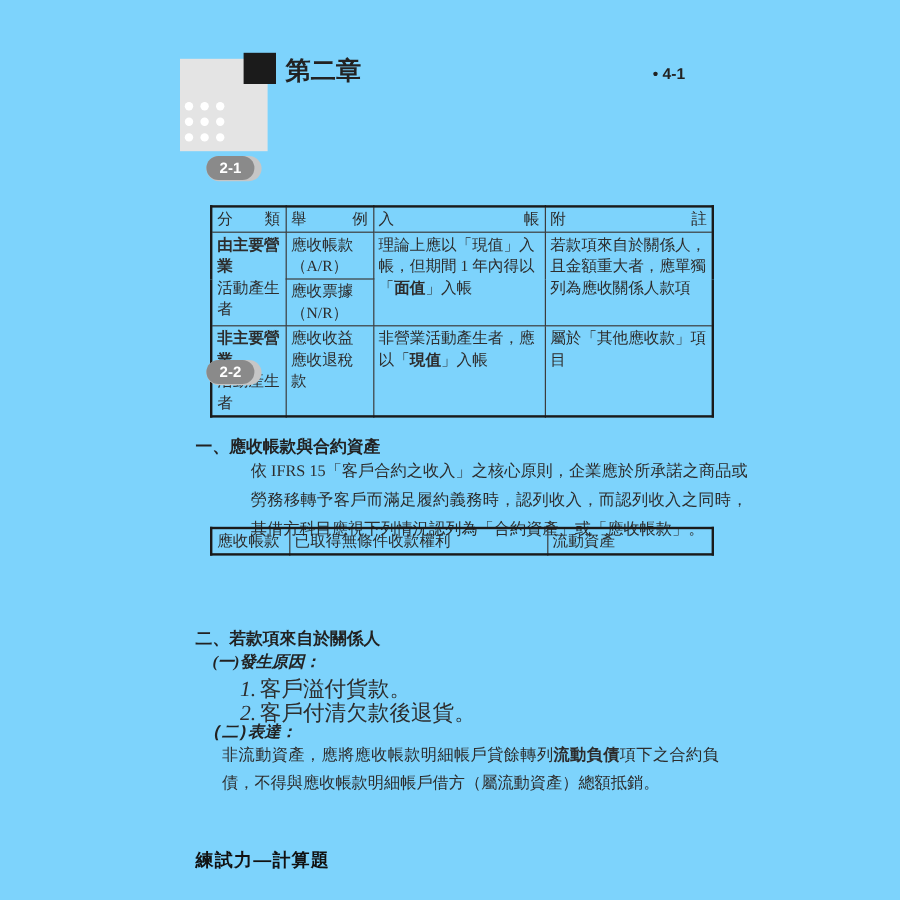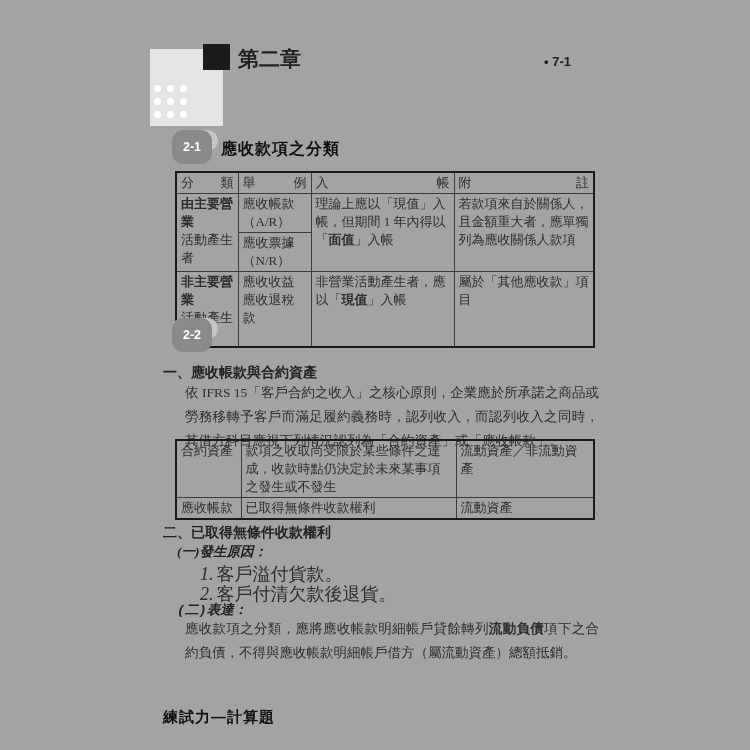--- a/index.html
+++ b/index.html
@@ -1,57 +1,57 @@
 <!DOCTYPE html>
 <html><head>
 <meta charset="utf-8">
 <style>
   html,body{margin:0;padding:0;background:#fff;}
-  .page{position:relative;width:750px;height:750px;background:#a3a3a3;overflow:hidden;
+  .page{position:relative;width:750px;height:750px;background:#7dd3fc;overflow:hidden;
         font-family:"Liberation Serif",serif;color:#2d2d2d;}
 
   
   .deco-square{position:absolute;left:150px;top:49px;width:73px;height:77px;background:#e4e4e4;}
   .deco-dots{position:absolute;left:154px;top:85px;width:40px;display:flex;flex-wrap:wrap;gap:6px;}
   .deco-dots i{width:7px;height:7px;border-radius:50%;background:#ffffff;}
   .chapter-square{position:absolute;left:203px;top:44px;width:27px;height:26px;background:#1b1b1b;}
   .chapter-label{position:absolute;left:238px;top:45px;font-size:21px;font-weight:bold;color:#222;}
   .page-marker{position:absolute;left:544px;top:54px;font-family:"Liberation Sans",sans-serif;
                font-size:13px;font-weight:bold;color:#222;}
   .chapter-title{position:absolute;left:206px;top:80px;font-size:33px;font-weight:bold;
                  letter-spacing:3px;color:#1d1d1d;}
 
   
   .badge{position:absolute;width:46px;height:21px;background:#c6c6c6;border-radius:11px;}
-  .badge .pill{position:absolute;left:0;top:0;width:40px;height:34px;background:#8a8a8a;border-radius:11px;
+  .badge .pill{position:absolute;left:0;top:0;width:40px;height:20px;background:#8a8a8a;border-radius:11px;
                display:flex;align-items:center;justify-content:center;
                font-family:"Liberation Sans",sans-serif;font-size:12.5px;font-weight:bold;color:#fff;}
   .badge-1{left:172px;top:130px;}
-  .badge-2{left:172px;top:318px;text-align:center;}
+  .badge-2{left:172px;top:300px;text-align:center;}
   .sec-title{position:absolute;font-family:"Liberation Sans",sans-serif;font-size:16px;
              font-weight:bold;color:#111;letter-spacing:1px;}
   .sec-title-1{left:221px;top:139px;}
   .sec-title-2{left:221px;top:328px;}
 
   
   table{position:absolute;left:175px;width:418px;border-collapse:collapse;table-layout:fixed;
         font-size:13px;line-height:18px;color:#2d2d2d;padding-left:46px;}
   table{border:2px solid #1a1a1a;}
   th,td{border:1px solid #3c3c3c;padding:1px 4px;vertical-align:top;font-weight:normal;text-align:left;}
   th.jh{text-align:justify;text-align-last:justify;}
   .t1{top:171px;}
   .t2{top:439px;}
   .b{font-weight:bold;}
 
   
   .h-num{position:absolute;left:163px;font-size:14px;font-weight:bold;color:#222;}
   .h1a{top:364px;} .h2a{top:524px;}
   .para{position:absolute;left:185px;width:414px;font-size:13.5px;line-height:24px;
         text-align:justify;color:#2d2d2d;}
-  .para1{top:381px;}
+  .para1{top:381px;margin-left:24px;}
   .para2{top:617px;}
   .sublabel{position:absolute;left:177px;font-size:13.5px;font-weight:bold;font-style:italic;color:#222;}
   .sl1{top:543px;} .sl2{top:601px;font-family:Liberation Mono, monospace;}
   .cause-item{position:absolute;left:200px;font-size:18px;color:#2d2d2d;}
   .ci1{top:562px;} .ci2{top:582px;}
   .cause-item .num{font-style:italic;margin-right:3px;}
   .practice{position:absolute;left:163px;top:708px;font-family:"Liberation Sans",sans-serif;
             font-size:15px;font-weight:bold;color:#111;letter-spacing:1px;}
 </style>
 </head>
@@ -66,26 +66,25 @@
       <i></i>
       <i></i>
       <i></i>
       <i></i>
       <i></i>
       <i></i>
       <i></i>
   </div>
   <div class="chapter-square"></div>
   <div class="chapter-label">第二章</div>
-  <div class="page-marker">• 7-1</div>
+  <div class="page-marker">• 4-1</div>
 
   <div class="badge badge-1">
     <span class="pill">2-1</span>
   </div>
-  <div class="sec-title sec-title-1">應收款項之分類</div>
 
   <table class="t1">
     <colgroup>
         <col style="width:62px">
         <col style="width:73px">
         <col style="width:143px">
         <col style="width:140px">
       </colgroup>
     <tbody>
         <tr>
@@ -139,40 +138,35 @@
   <div class="para para1">依 IFRS 15「客戶合約之收入」之核心原則，企業應於所承諾之商品或勞務移轉予客戶而滿足履約義務時，認列收入，而認列收入之同時，其借方科目應視下列情況認列為「合約資產」或「應收帳款」。</div>
 
   <table class="t2">
     <colgroup>
         <col style="width:65px">
         <col style="width:215px">
         <col style="width:138px">
       </colgroup>
     <tbody>
     <tr>
-      <td>合約資產</td>
-      <td>款項之收取尚受限於某些條件之達成，收款時點仍決定於未來某事項之發生或不發生</td>
-      <td>流動資產／非流動資產</td>
-    </tr>
-    <tr>
       <td>應收帳款</td>
       <td>已取得無條件收款權利</td>
       <td>流動資產</td>
     </tr>
   </tbody>
     </table>
 
-  <div class="h-num h2a">二、已取得無條件收款權利</div>
+  <div class="h-num h2a">二、若款項來自於關係人</div>
   <div class="sublabel sl1">(一)發生原因：</div>
   <div class="cause-item ci1">
     <span class="num">1.</span><span>客戶溢付貨款。</span>
   </div>
   <div class="cause-item ci2">
     <span class="num">2.</span><span>客戶付清欠款後退貨。</span>
   </div>
   <div class="sublabel sl2">(二)表達：</div>
   <div class="para para2">
-    <span>應收款項之分類，應將應收帳款明細帳戶貸餘轉列</span><span class="b">流動負債</span><span>項下之合約負債，不得與應收帳款明細帳戶借方（屬流動資產）總額抵銷。</span>
+    <span>非流動資產，應將應收帳款明細帳戶貸餘轉列</span><span class="b">流動負債</span><span>項下之合約負債，不得與應收帳款明細帳戶借方（屬流動資產）總額抵銷。</span>
   </div>
 
   <div class="practice">練試力—計算題</div>
 
 </div>
 
 </body></html>

